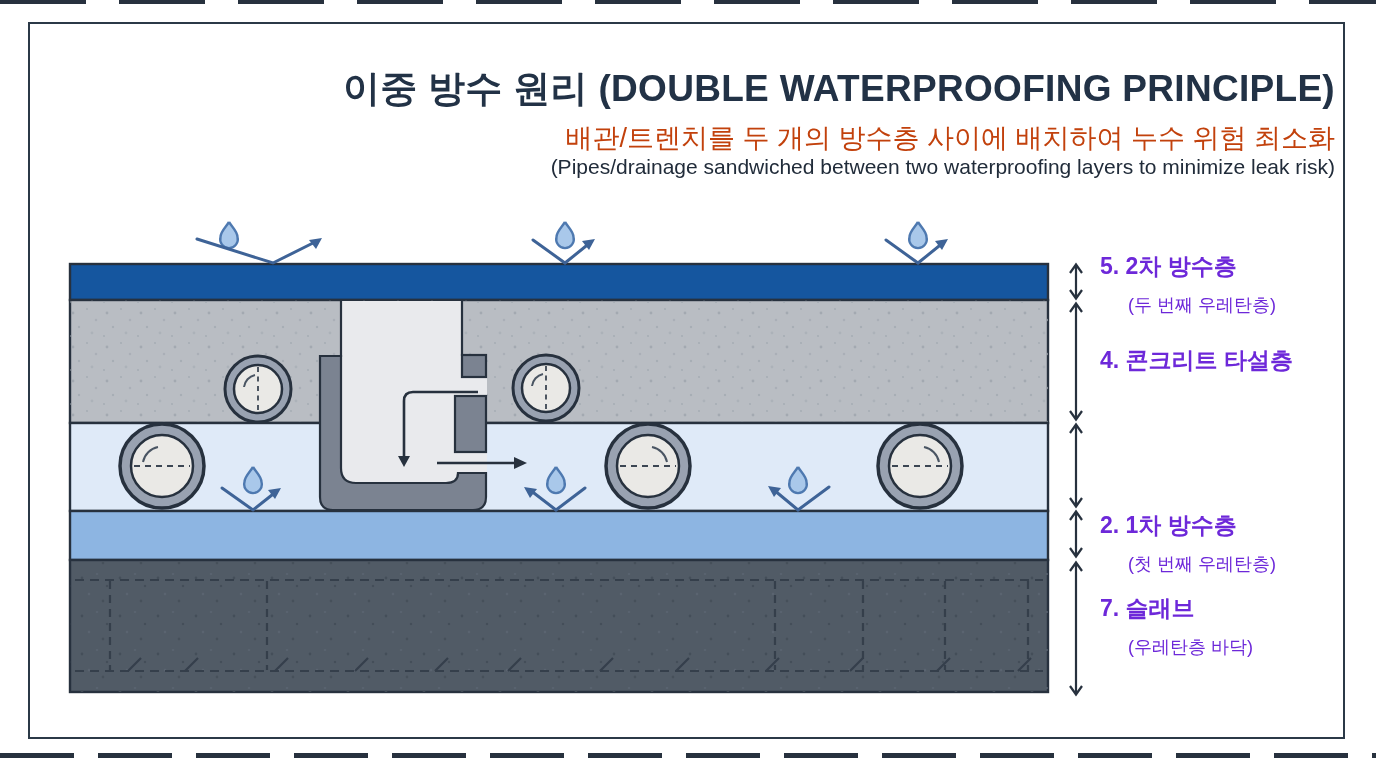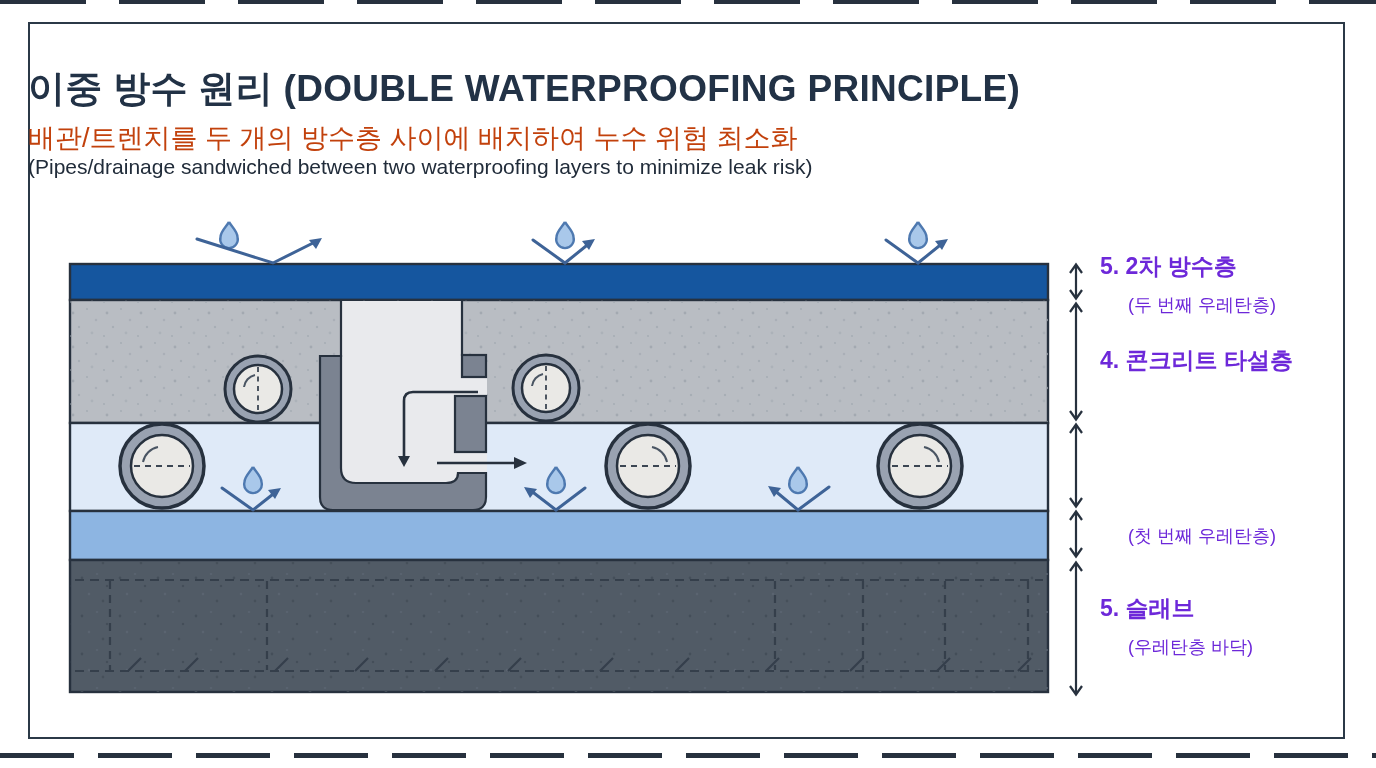--- a/index.html
+++ b/index.html
@@ -8,21 +8,21 @@
     background:#ffffff;
     font-family:"Liberation Sans","DejaVu Sans",sans-serif;
   }
   .edge-dash{position:absolute;left:0;width:1376px;}
   #edge-top{top:0;height:4px;
     background:repeating-linear-gradient(90deg,var(--ink) 0,var(--ink) 86px,transparent 86px,transparent 119px);}
   #edge-bottom{top:753px;height:5px;
     background:repeating-linear-gradient(90deg,var(--ink) 0,var(--ink) 74px,transparent 74px,transparent 98px);}
   .frame{position:absolute;left:28px;top:22px;width:1313px;height:713px;
     border:2.5px solid var(--frame);}
-  .titleblock{position:absolute;left:28px;width:1318px;text-align:left;}
+  .titleblock{position:absolute;left:17px;width:1318px;text-align:right;}
   #title{top:64px;font-size:37px;font-weight:700;color:var(--title_ink);letter-spacing:.3px;}
   #subtitle-ko{top:120px;font-size:27px;font-weight:500;color:#c2410c;}
   #subtitle-en{top:155px;font-size:21px;font-weight:400;color:#212c3a;}
   svg.diagram{position:absolute;left:0;top:0;}
   .lbl{position:absolute;left:1100px;color:#6d28d9;}
   .lbl-main{font-size:23px;font-weight:600;white-space:nowrap;line-height:1.2;}
   .lbl-sub{font-size:18px;font-weight:400;padding-left:28px;white-space:nowrap;margin-top:12px;}
   .lbl-sub:empty{display:none;}
 </style>
 </head>
@@ -176,18 +176,19 @@
   <div class="lbl-main">5. 2차 방수층</div>
   <div class="lbl-sub">(두 번째 우레탄층)</div>
 </div>
 <div class="lbl" style="top:347px">
   <div class="lbl-main">4. 콘크리트 타설층</div>
 
 </div>
 <div class="lbl" style="top:437px">
 </div>
 <div class="lbl" style="top:512px">
+  <div class="lbl-main">2. 1차 방수층</div>
   <div class="lbl-sub">(첫 번째 우레탄층)</div>
 </div>
 <div class="lbl" style="top:595px">
-  <div class="lbl-main">5. 슬래브</div>
+  <div class="lbl-main">7. 슬래브</div>
   <div class="lbl-sub">(우레탄층 바닥)</div>
 </div>
 
 </body></html>

